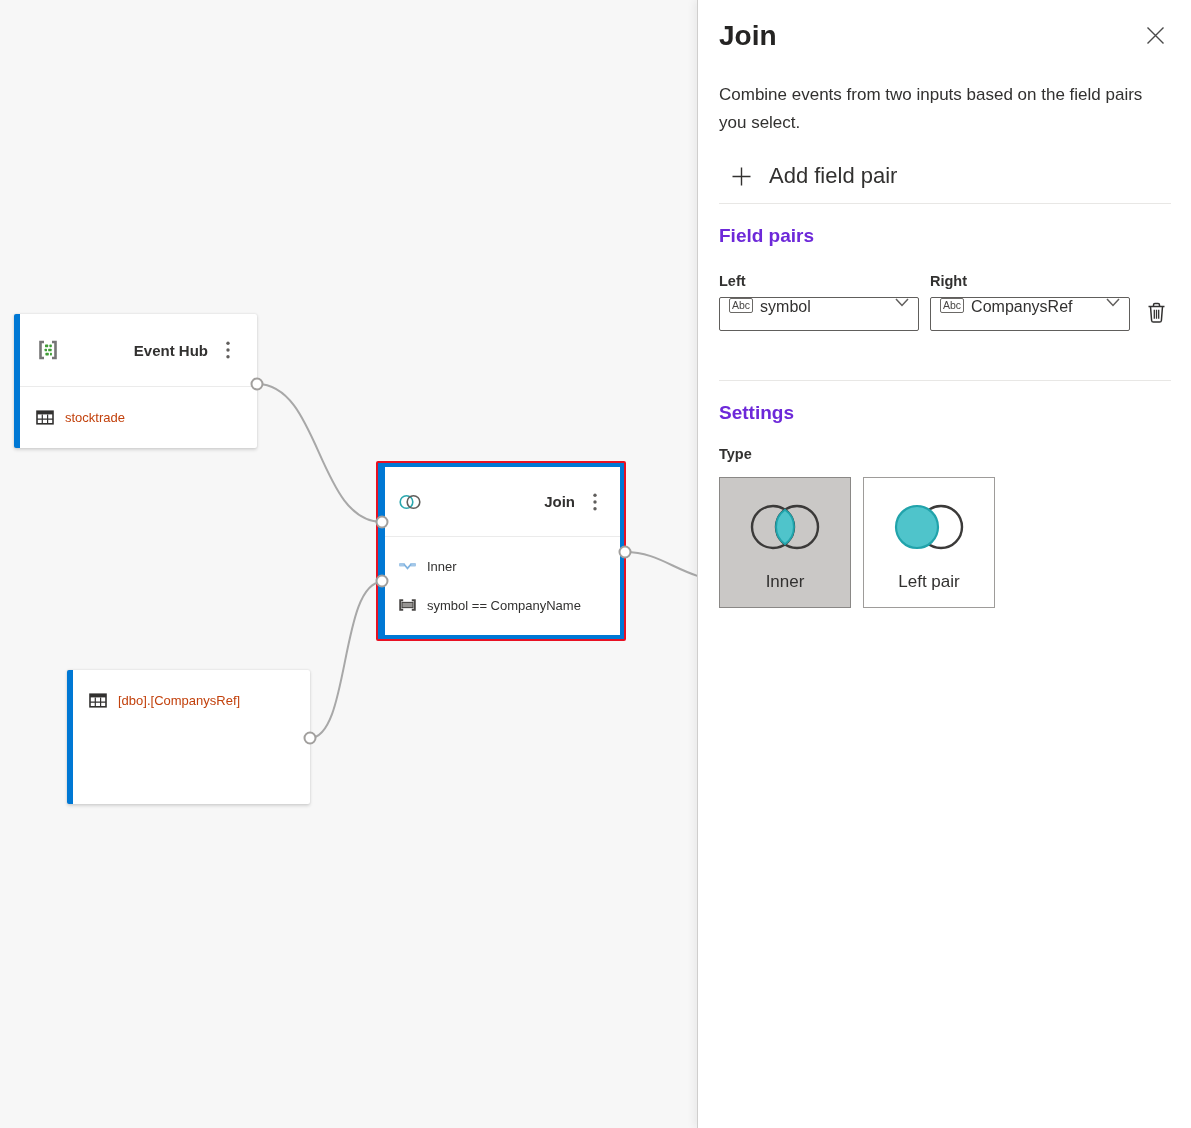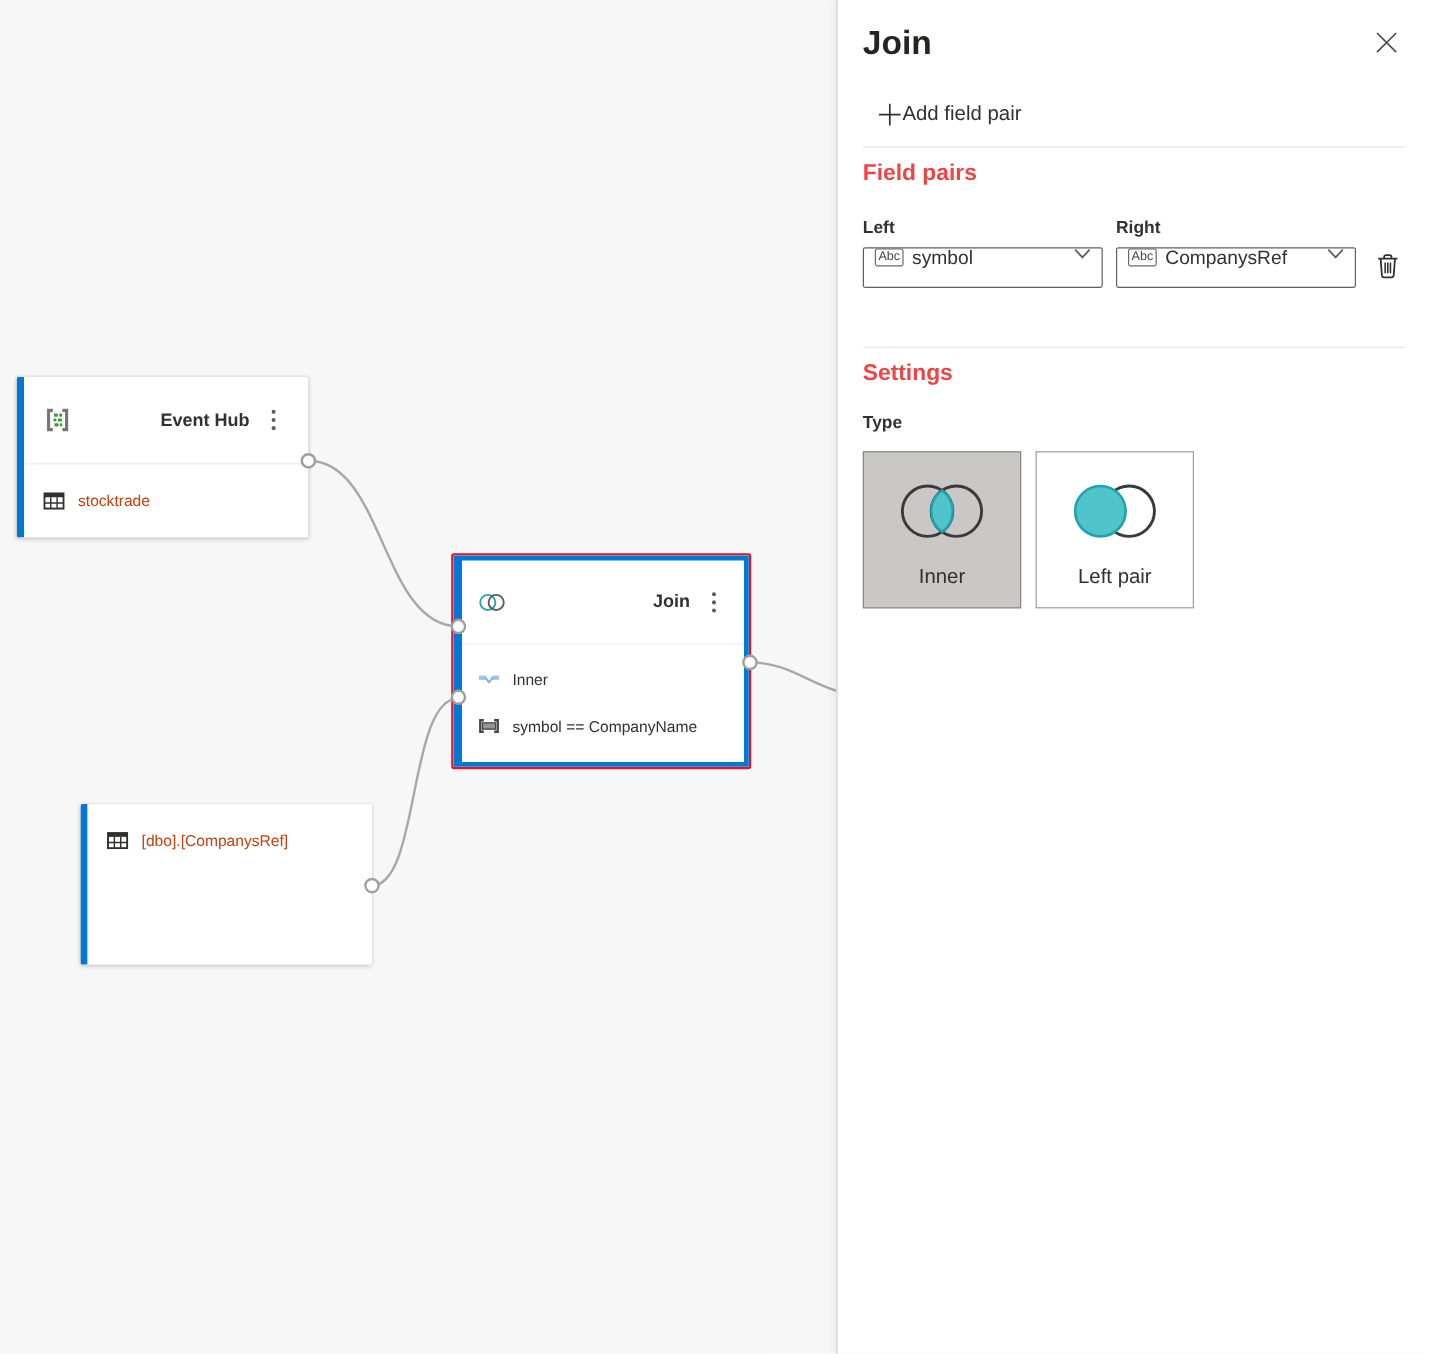--- a/index.html
+++ b/index.html
@@ -36,25 +36,25 @@
   .join-row-label { font-size:13px; color:#323130; white-space:nowrap; }
 
   
   .panel { position:absolute; left:697px; top:0; width:494px; height:1128px; background:#fff;
            border-left:1px solid #cfcecd; box-shadow:-3px 0 8px rgba(0,0,0,.06);
            padding:0 20px 0 21px; }
   .panel-header { display:flex; align-items:flex-start; justify-content:space-between; padding-top:16px; }
   .panel-title { font-size:28px; font-weight:600; color:#252423; line-height:40px; }
   .close-btn { background:none; border:none; cursor:pointer; padding:6px; margin:4px 0 0 0; line-height:0; }
   .panel-desc { margin-top:25px; font-size:17px; line-height:28px; color:#323130; max-width:452px; }
-  .add-pair { display:flex; align-items:center; gap:0; margin-top:25px; padding:2px 0 2px 12px;
+  .add-pair { display:flex; align-items:center; gap:17px; margin-top:25px; padding:2px 0 2px 12px;
               background:none; border:none; cursor:pointer; font-family:inherit;
-              font-size:17px; color:#323130; height:28px; }
+              font-size:22px; color:#323130; height:28px; }
   .divider { border:none; border-top:1px solid #e8e7e5; margin-top:13px; }
-  .section-h { font-size:19px; font-weight:700; color:#ef4444; margin-top:11px; }
+  .section-h { font-size:19px; font-weight:700; color:#6d28d9; margin-top:21px; }
   .pair-grid { display:flex; align-items:flex-end; gap:11px; margin-top:26px; }
   .pair-col { width:208px; }
   .field-label { display:block; font-size:14.5px; font-weight:700; color:#323130; margin-bottom:8px; }
   .dropdown { display:flex; align-items:flex-start; gap:7px; width:100%; height:34px;
               border:1px solid #605e5c; border-radius:2px; background:#fff; padding:0 9px; cursor:pointer; }
   .abc-badge { flex:none; font-size:10.5px; color:#484644; border:1px solid #6b6966; border-radius:2px;
                padding:0px 2px; line-height:13px; }
   .dd-value { flex:1; font-size:16px; color:#323130; white-space:nowrap; overflow:hidden; }
   .dd-chevron { flex:none; line-height:0; }
   .trash-btn { background:none; border:none; cursor:pointer; padding:4px; margin:0 0 3px 1px; line-height:0; }
@@ -187,20 +187,21 @@
 
     <div class="panel-header">
       <h1 class="panel-title">Join</h1>
       <button class="close-btn">
         <svg width="19" height="19" viewBox="0 0 19 19">
           <path d="M1.5,1.5 L17.5,17.5 M17.5,1.5 L1.5,17.5" stroke="#4a4a4a" stroke-width="1.4"></path>
         </svg>
       </button>
     </div>
 
+    <p class="panel-desc">Combine events from two inputs based on the field pairs you select.</p>
 
     <button class="add-pair">
       <span style="line-height:0;">
         <svg width="21" height="21" viewBox="0 0 21 21">
           <path d="M10.5,1.5 V19.5 M1.5,10.5 H19.5" stroke="#323130" stroke-width="1.4"></path>
         </svg>
       </span>
       <span>Add field pair</span>
     </button>
 

